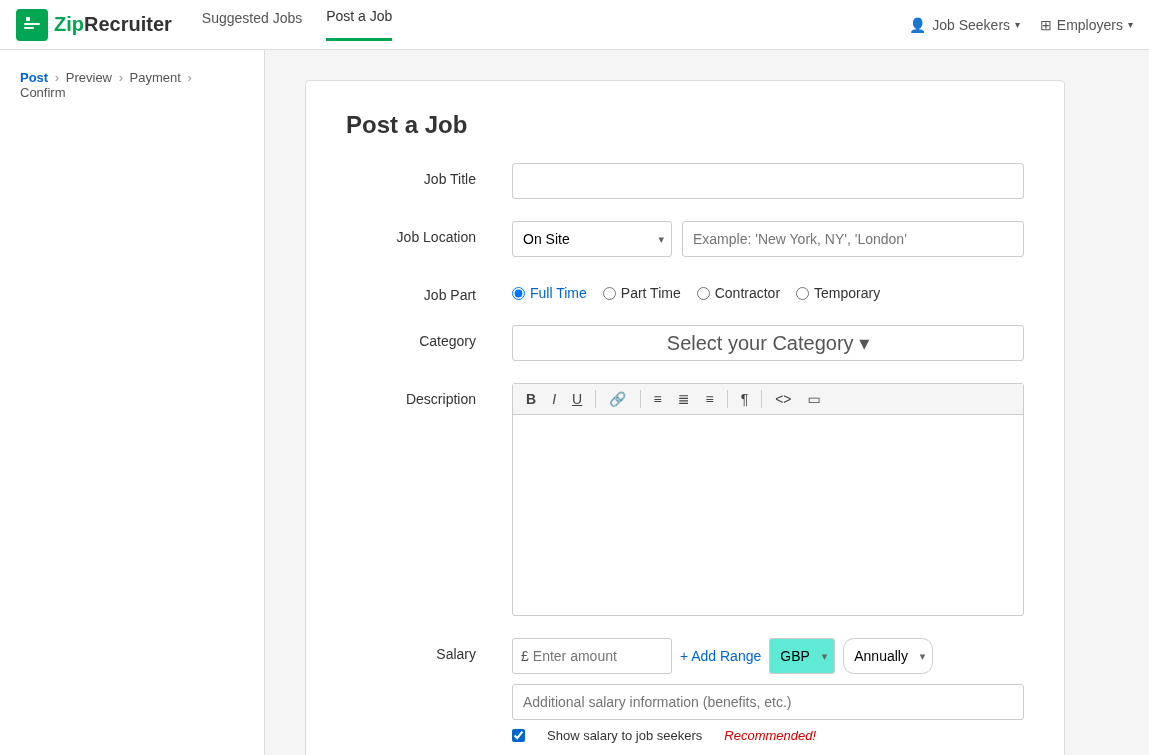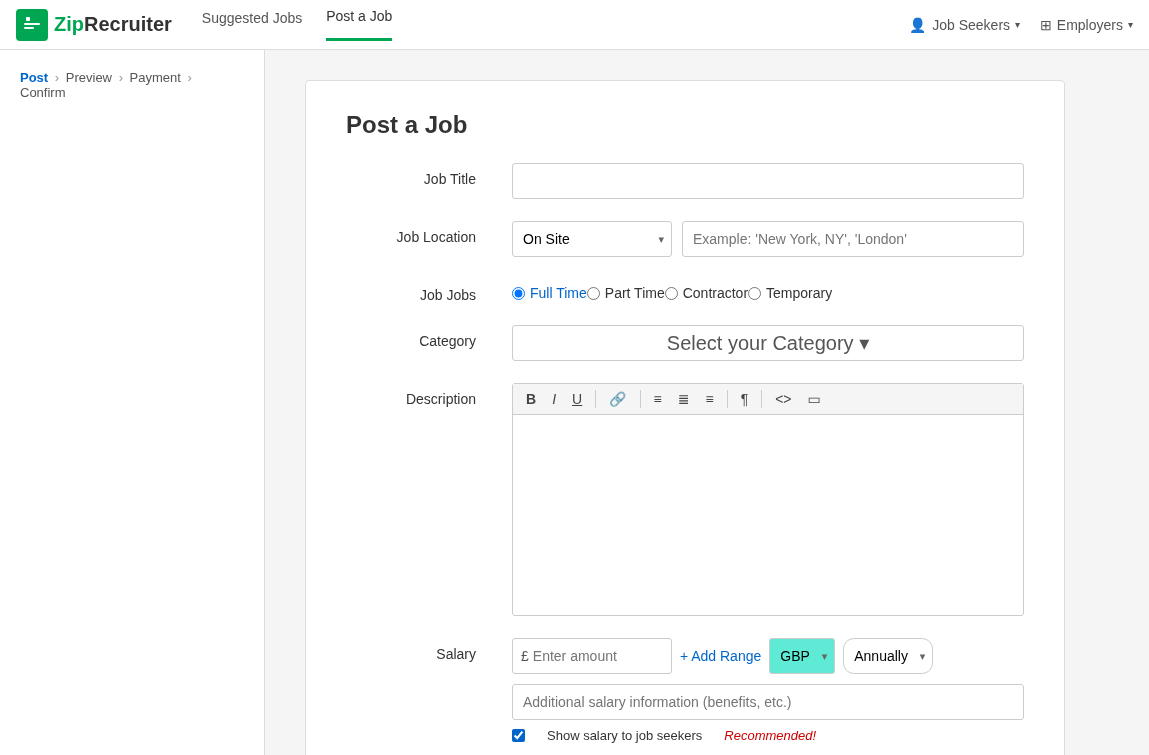--- a/index.html
+++ b/index.html
@@ -177,20 +177,21 @@
       padding: 0 10px;
       font-size: 14px;
       color: #999;
       outline: none;
     }
 
     
     .job-type-row {
       display: flex;
       align-items: center;
+      gap: 16px;
       padding-top: 6px;
     }
     .radio-option {
       display: flex;
       align-items: center;
       gap: 5px;
       font-size: 14px;
       cursor: pointer;
     }
     .radio-option input[type="radio"] { cursor: pointer; }
@@ -410,21 +411,21 @@
                 <option>Hybrid</option>
               </select>
               <span class="select-chevron">▾</span>
             </div>
             <input type="text" class="location-input" placeholder="Example: 'New York, NY', 'London'" style="">
           </div>
         </div>
       </div>
 
       <div class="form-row">
-        <label class="form-label">Job Jobs</label>
+        <label class="form-label">Job Part</label>
         <div class="form-controls">
           <div class="job-type-row">
             <label class="radio-option">
               <input type="radio" name="job-type" checked="" style="">
               <span class="radio-label-fulltime">Full Time</span>
             </label>
             <label class="radio-option">
               <input type="radio" name="job-type" style="">
               <span>Part Time</span>
             </label>

